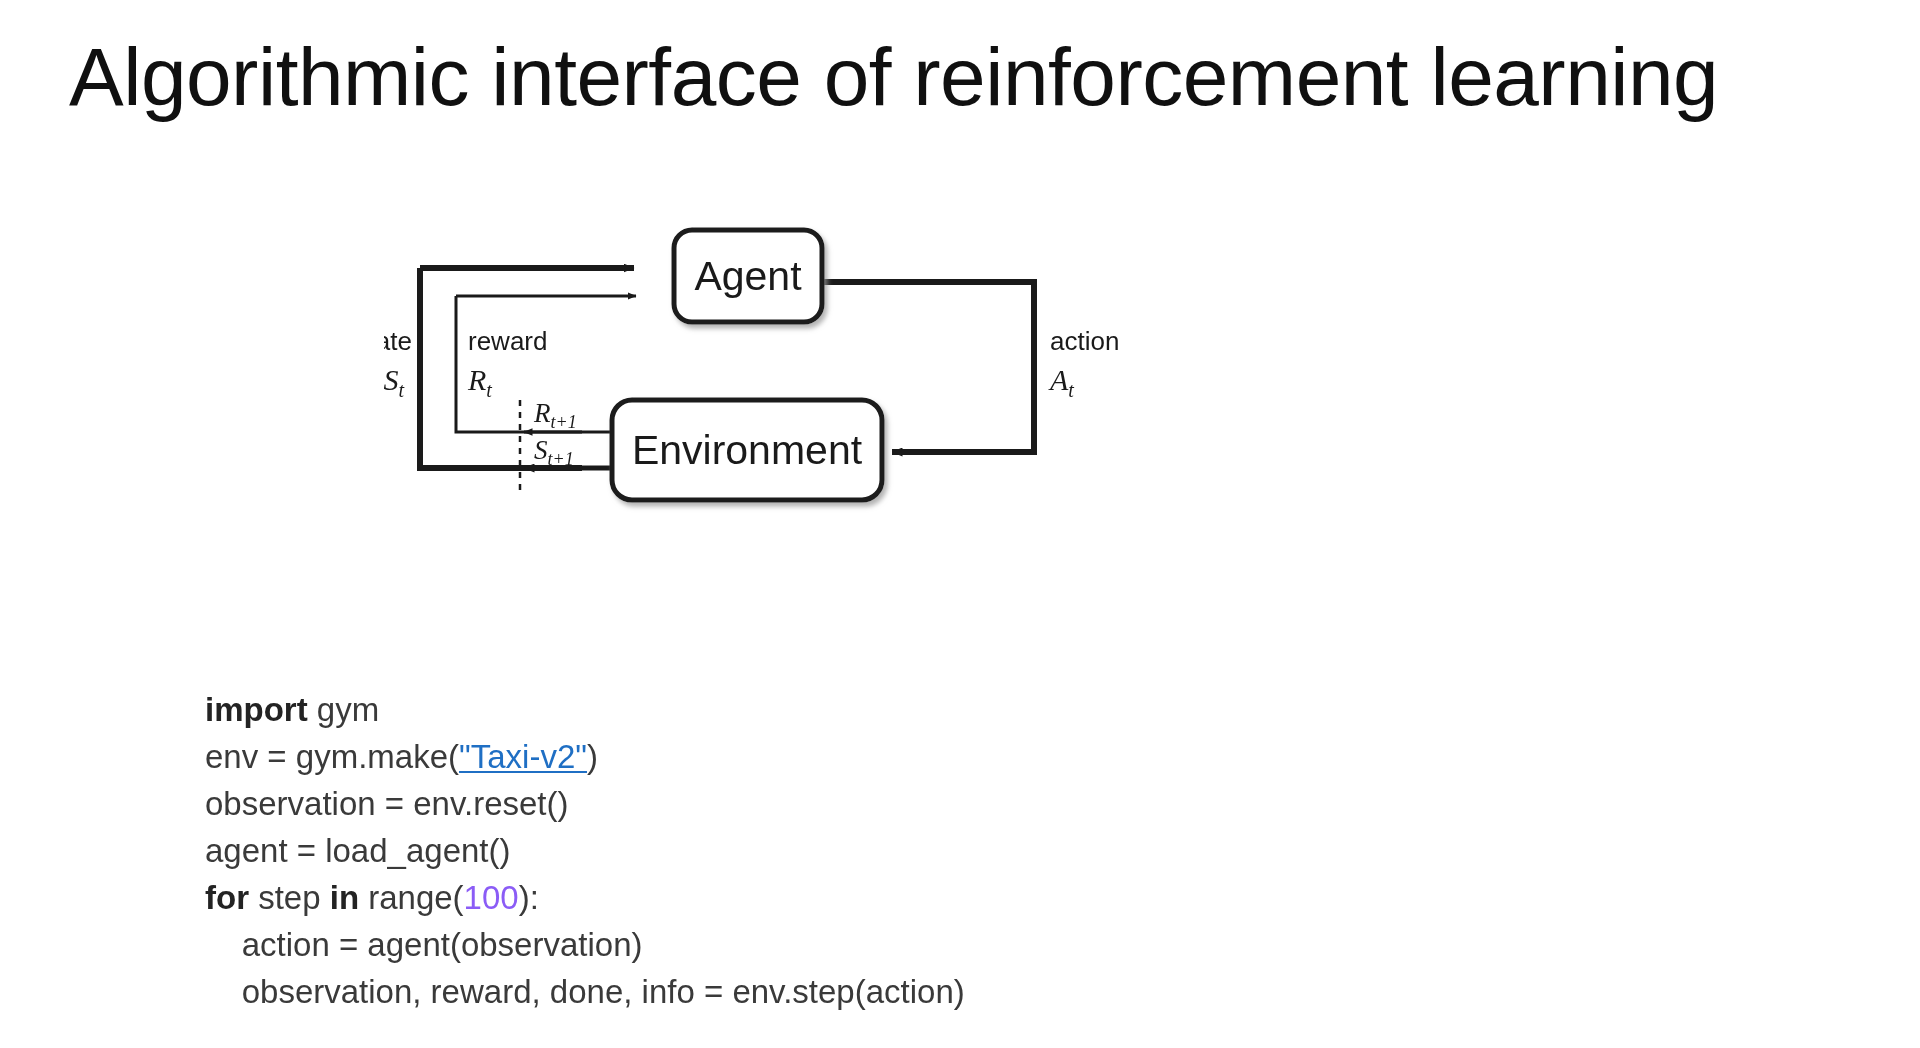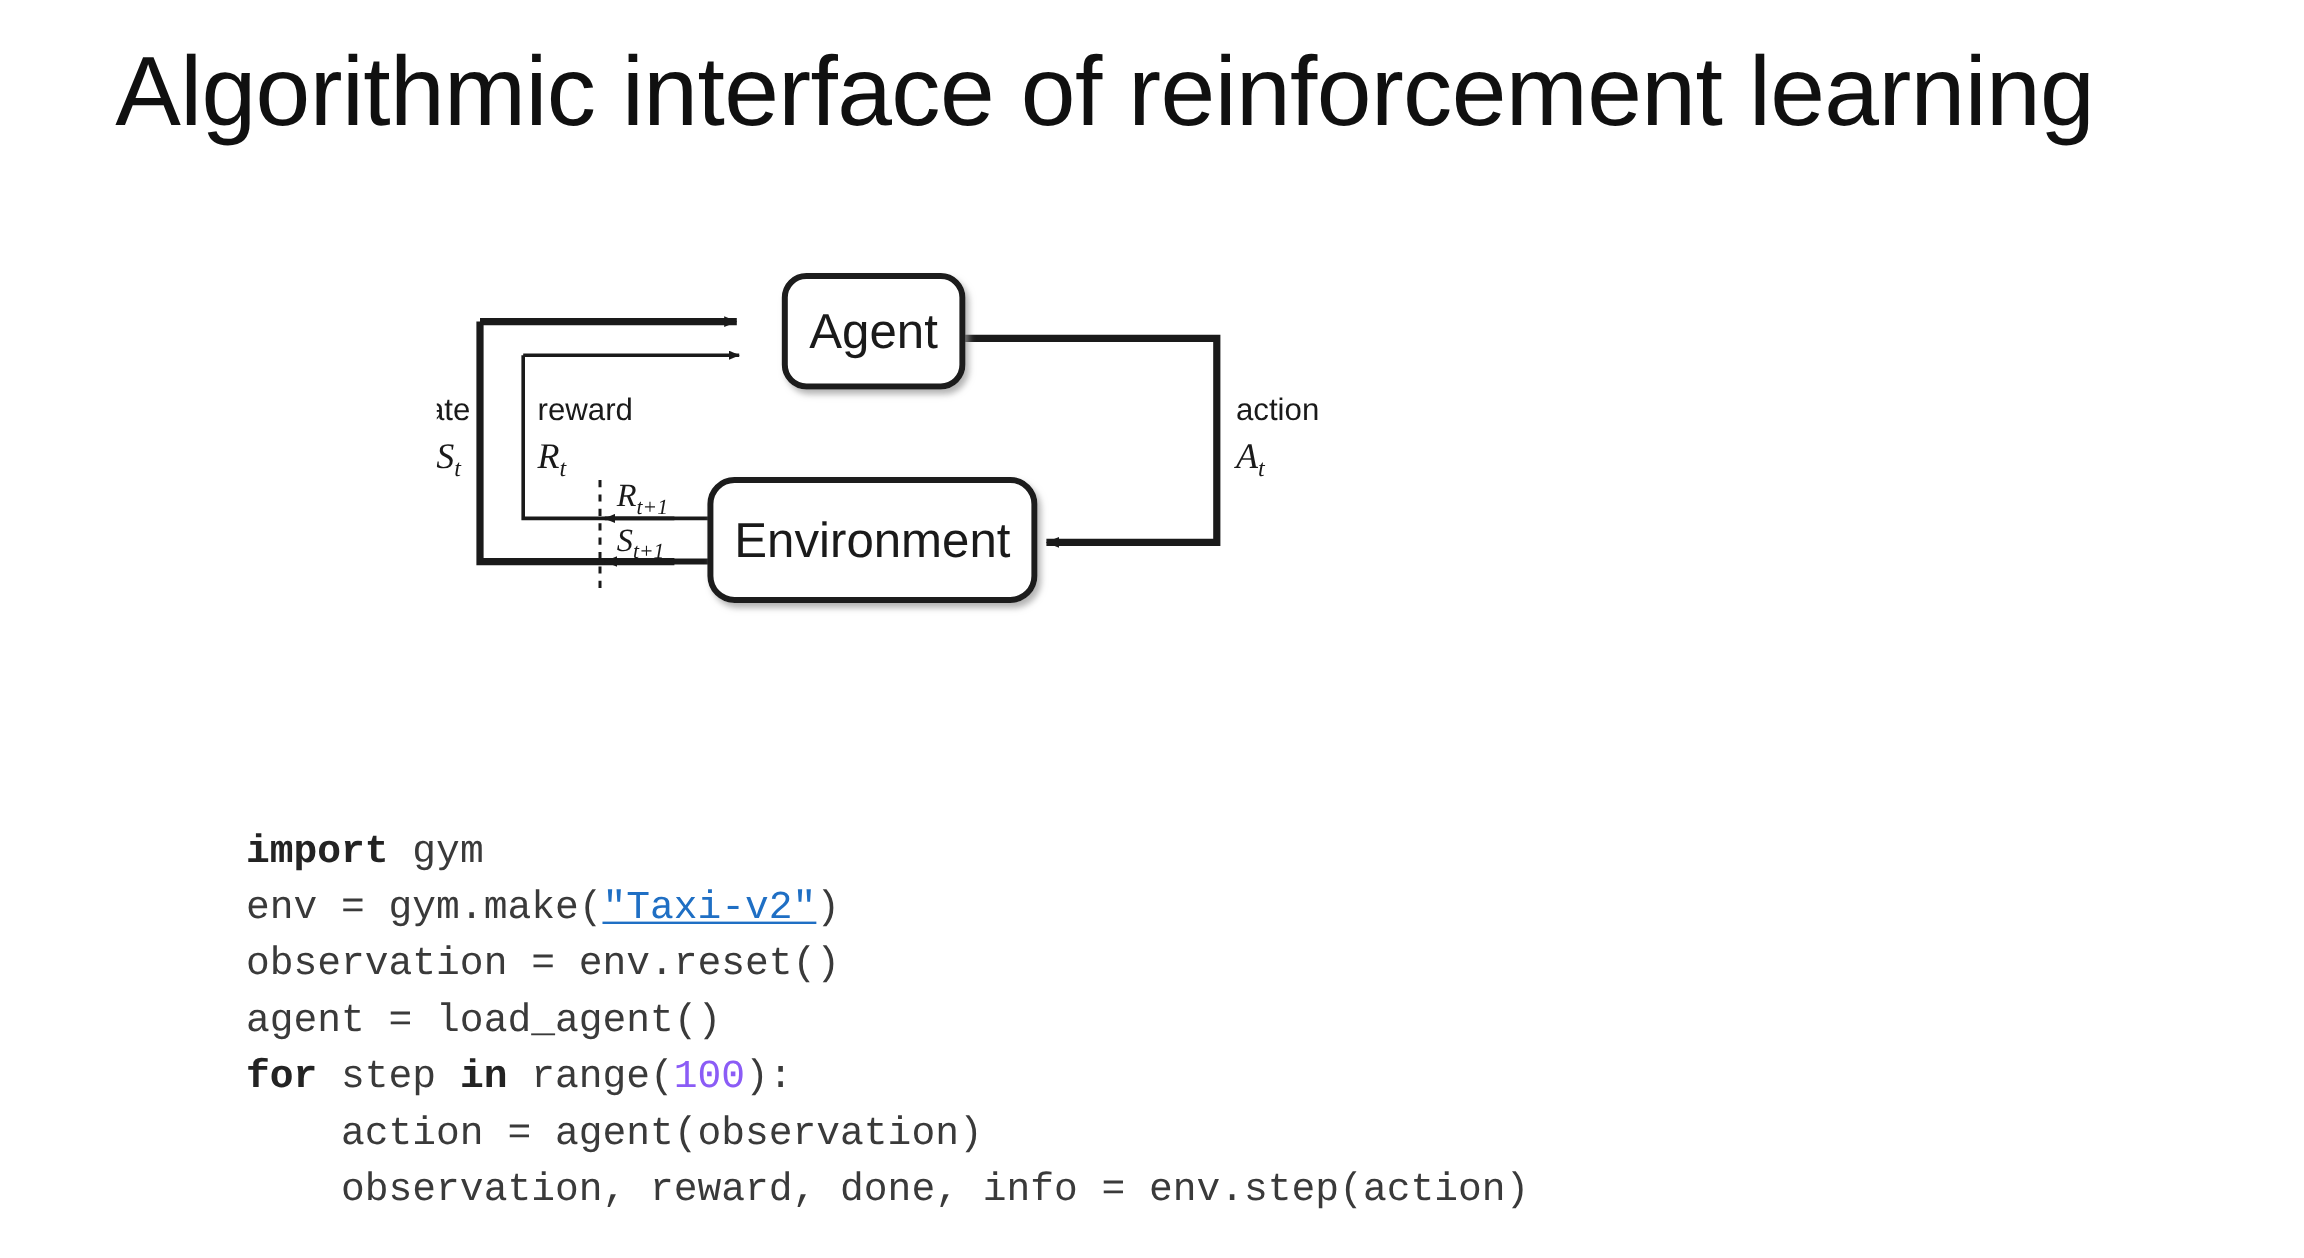--- a/index.html
+++ b/index.html
@@ -20,48 +20,48 @@
   
   .slide {
     position: absolute;
     inset: 0;
     background: #ffffff;
   }
 
   
   .slide-title {
     position: absolute;
-    left: 96px;
+    left: 69px;
     top: 34px;
     width: 1800px;
     font-family: "Liberation Sans", sans-serif;
     font-size: 82px;
     font-weight: 400;
     line-height: 1.05;
     letter-spacing: -0.5px;
     color: #101010;
     white-space: nowrap;
   }
 
   
   .diagram {
     position: absolute;
-    left: 364px;
+    left: 384px;
     top: 210px;
     width: 820px;
     height: 320px;
   }
   .diagram svg { display: block; }
 
   
   .code-block {
     position: absolute;
     left: 205px;
     top: 686px;
-    font-family: Liberation Mono, monospace;
+    font-family: Liberation Sans, sans-serif;
     font-size: 33px;
     line-height: 47px;
     color: #3a3a3a;
     white-space: pre;
     letter-spacing: 0px;
   }
   .code-line { white-space: pre; }
   .tok-kw { font-weight: bold; color: #232323; }
   .tok-num { color: #8b5cf6; }
   .tok-link {

